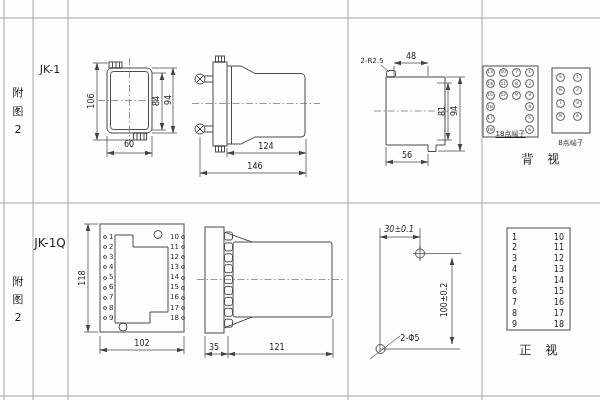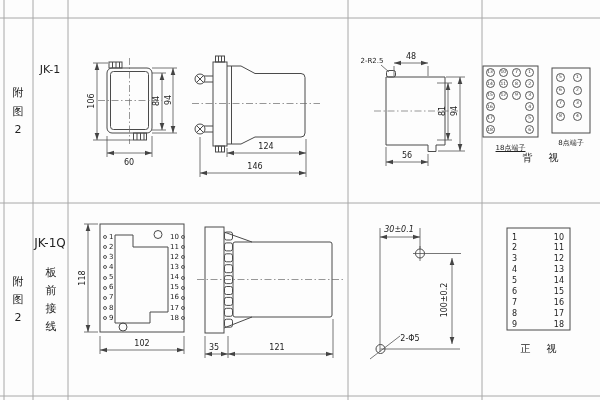--- a/index.html
+++ b/index.html
@@ -10,21 +10,21 @@
     color:#222;
   }
   svg{position:absolute;left:0;top:0;}
   
   .dim{
     position:absolute;font-size:8px;line-height:8px;color:#222;
     transform:translate(-50%,-50%);white-space:nowrap;
   }
   .vdim{transform:translate(-50%,-50%) rotate(-90deg);}
   .f7{font-size:7px;}
-  .f9{font-size:10px;letter-spacing:5px;font-family:Liberation Mono, monospace;}
+  .f9{font-size:12px;letter-spacing:5px;}
   
   .vstack{
     position:absolute;width:14px;text-align:center;
     font-size:11px;word-break:break-all;
   }
   .model{
     position:absolute;transform:translate(-50%,-50%);
     font-size:12px;white-space:nowrap;
   }
   
@@ -228,24 +228,23 @@
     <g stroke="#4a4a4a" fill="none" stroke-width="1">
       <rect x="507" y="228" width="63" height="102"></rect>
     </g>
   </svg>
 
   <div class="vstack" style="left:11px;top:84px;line-height:18.5px;">附图2</div>
   <div class="model" style="left:50px;top:69px;font-size:11px;">JK-1</div>
 
   <div class="vstack" style="left:11px;top:273px;line-height:18px;">附图2</div>
   <div class="model" style="left:50px;top:243px;">JK-1Q</div>
-  <div class="vstack" style="left:44px;top:264px;line-height:18px;">板前接线</div>
 
   <div class="dim vdim" style="left:92px;top:101px;">106</div>
-  <div class="dim" style="left:129px;top:163px;">60</div>
+  <div class="dim" style="left:129px;top:145px;">60</div>
   <div class="dim vdim" style="left:157px;top:101px;">84</div>
   <div class="dim vdim" style="left:169px;top:100px;">94</div>
   <div class="dim" style="left:266px;top:146.5px;">124</div>
   <div class="dim" style="left:255px;top:166.5px;">146</div>
   <div class="dim f7" style="left:372px;top:61px;">2-R2.5</div>
   <div class="dim" style="left:411px;top:56.5px;">48</div>
   <div class="dim vdim" style="left:443px;top:111px;">81</div>
   <div class="dim vdim" style="left:455px;top:111px;">94</div>
   <div class="dim" style="left:407px;top:155.5px;">56</div>
 
@@ -274,21 +273,21 @@
     <span class="tcirc" style="grid-area:1/1">5</span>
     <span class="tcirc" style="grid-area:2/1">6</span>
     <span class="tcirc" style="grid-area:3/1">7</span>
     <span class="tcirc" style="grid-area:4/1">8</span>
     <span class="tcirc" style="grid-area:1/2">1</span>
     <span class="tcirc" style="grid-area:2/2">2</span>
     <span class="tcirc" style="grid-area:3/2">3</span>
     <span class="tcirc" style="grid-area:4/2">4</span>
   </div>
 
-  <div class="dim f7" style="left:510.5px;top:148px;text-decoration:underline;">18点端子</div>
+  <div class="dim f7" style="left:510.5px;top:134px;text-decoration:underline;">18点端子</div>
   <div class="dim f7" style="left:571px;top:143px;">8点端子</div>
   <div class="dim f9" style="left:543px;top:158.5px;">背 视</div>
 
   <div class="ptermL">
     <div class="prow">
         <span class="tdot"></span>
         <span>1</span>
       </div>
     <div class="prow">
         <span class="tdot"></span>

